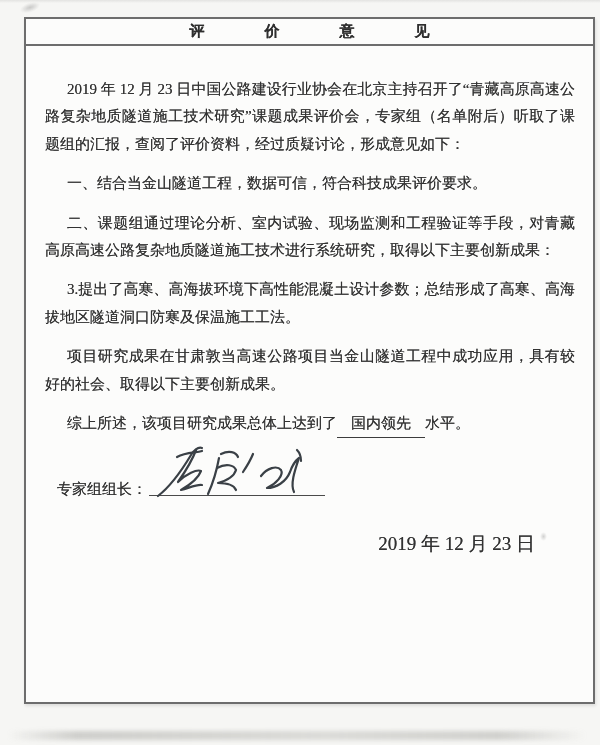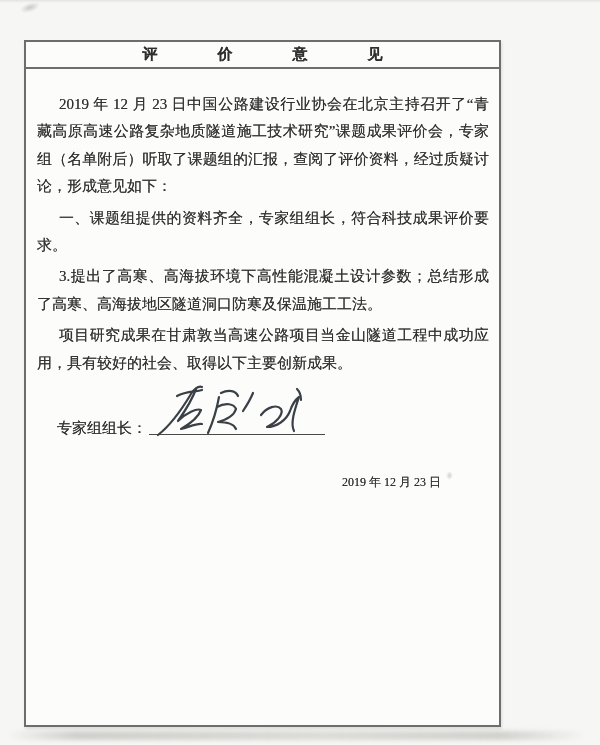--- a/index.html
+++ b/index.html
@@ -12,22 +12,22 @@
   .page {
     position: relative;
     width: 600px; height: 745px;
     background: #f6f6f4;
     overflow: hidden;
     color: #333;
   }
   
   .doc-box {
     position: absolute;
-    left: 24px; top: 40px;
-    width: 477px; height: 687px;
+    left: 24px; top: 17px;
+    width: 571px; height: 687px;
     border: 2px solid #6d6d6d;
     background: #fcfcfb;
     box-shadow: 1px 2px 3px rgba(0,0,0,0.10);
   }
   .title-row {
     height: 27px;
     border-bottom: 2px solid #6d6d6d;
     display: flex; align-items: center; justify-content: center;
   }
   .doc-title {
@@ -39,21 +39,21 @@
     white-space: nowrap;
   }
   .content {
     padding: 18px 6px 0 7px;
     font-size: 15px;
     line-height: 27.4px;
     text-align: justify;
     color: #323232;
     text-shadow: 0 0 0.6px rgba(50,50,50,0.8);
   }
-  .content p { margin: 4px; text-indent: 22px; }
+  .content p { margin: 12px; text-indent: 22px; }
   .rating-underline {
     display: inline-block;
     padding: 0 14px;
     border-bottom: 1.4px solid #3c3c3c;
     text-indent: 0;
   }
   
   .sig-row {
     margin-top: 22px;
     height: 38px;
@@ -74,21 +74,21 @@
     left: 6px; bottom: -7px;
     width: 152px; height: 60px;
     overflow: visible;
   }
   
   .date-row {
     position: relative;
     margin-top: 32px;
     text-align: right;
     padding-right: 52px;
-    font-size: 12px;
+    font-size: 19px;
   }
   .date-dot {
     position: absolute;
     right: 40px; top: 2px;
     width: 7px; height: 9px;
     background: radial-gradient(ellipse at center, rgba(130,130,130,0.35), transparent 70%);
     border-radius: 50%;
   }
   
   .smudge-top-left {
@@ -127,23 +127,25 @@
   <div class="edge-shade-top"></div>
 
   <div class="doc-box">
 
     <div class="title-row">
       <h1 class="doc-title">评价意见</h1>
     </div>
 
     <div class="content">
       <p>2019 年 12 月 23 日中国公路建设行业协会在北京主持召开了“青藏高原高速公路复杂地质隧道施工技术研究”课题成果评价会，专家组（名单附后）听取了课题组的汇报，查阅了评价资料，经过质疑讨论，形成意见如下：</p>
-      <p>一、课题组提供的资料齐全，专家组组长，符合科技成果评价要求。</p>
+      <p>一、结合当金山隧道工程，数据可信，符合科技成果评价要求。</p>
+      <p>二、课题组通过理论分析、室内试验、现场监测和工程验证等手段，对青藏高原高速公路复杂地质隧道施工技术进行系统研究，取得以下主要创新成果：</p>
       <p>3.提出了高寒、高海拔环境下高性能混凝土设计参数；总结形成了高寒、高海拔地区隧道洞口防寒及保温施工工法。</p>
       <p>项目研究成果在甘肃敦当高速公路项目当金山隧道工程中成功应用，具有较好的社会、取得以下主要创新成果。</p>
+      <p><span>综上所述，该项目研究成果总体上达到了</span><span class="rating-underline">国内领先</span><span>水平。</span></p>
 
       <div class="sig-row">
         <span class="sig-label">专家组组长：</span>
         <span class="sig-line">
           <svg class="sig-svg" viewBox="0 0 152 60" fill="none" xmlns="http://www.w3.org/2000/svg">
             <g stroke="#3a4046" stroke-width="2.2" stroke-linecap="round" stroke-linejoin="round">
 
               <path d="M3 54 C12 47 24 33 36 13 C40 7 44 5 47 6"></path>
               <path d="M22 15 C31 10 41 11 47 9"></path>
               <path d="M41 8 C37 19 30 30 23 40 C31 32 42 27 46 29 C43 37 33 44 26 48 C34 46 42 42 47 43"></path>

